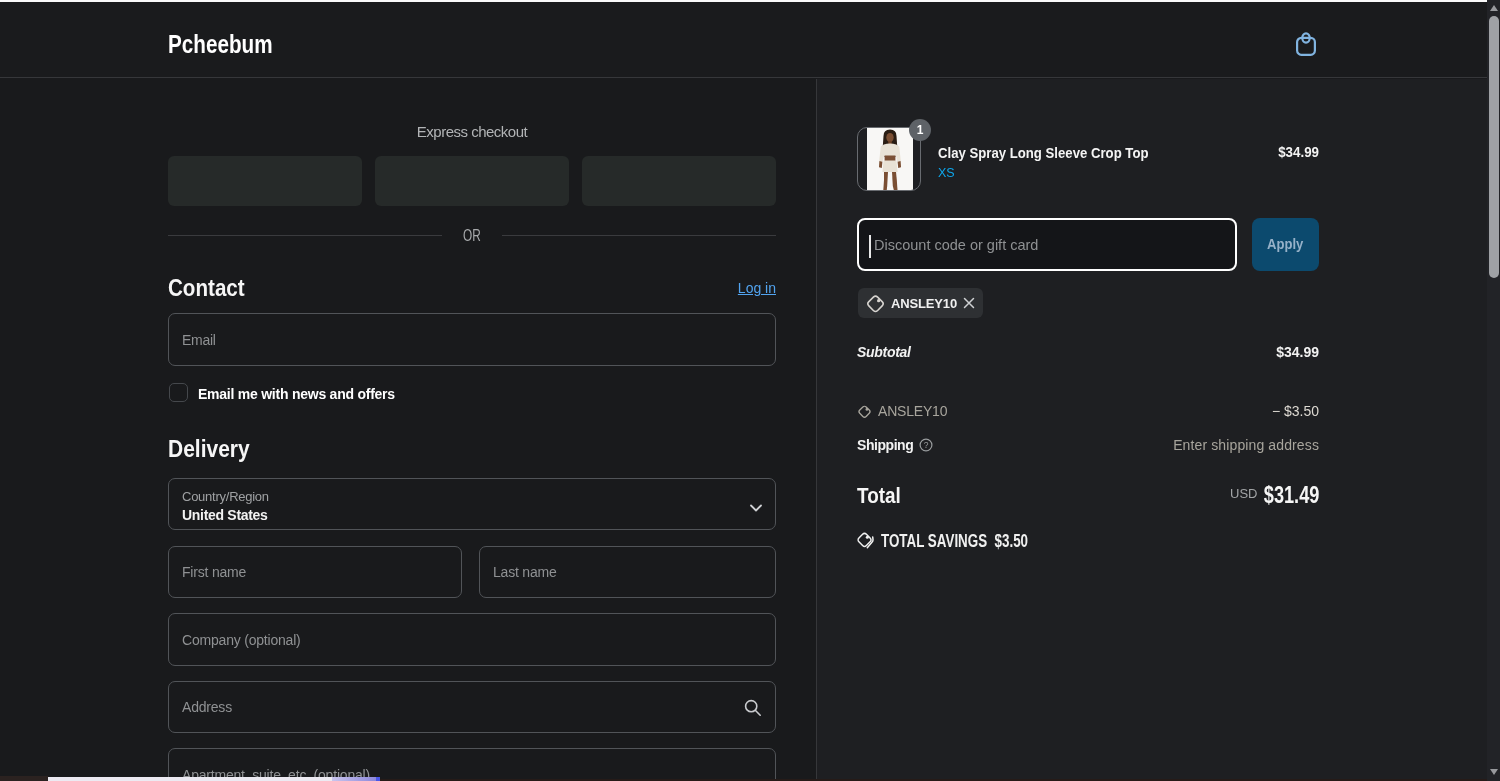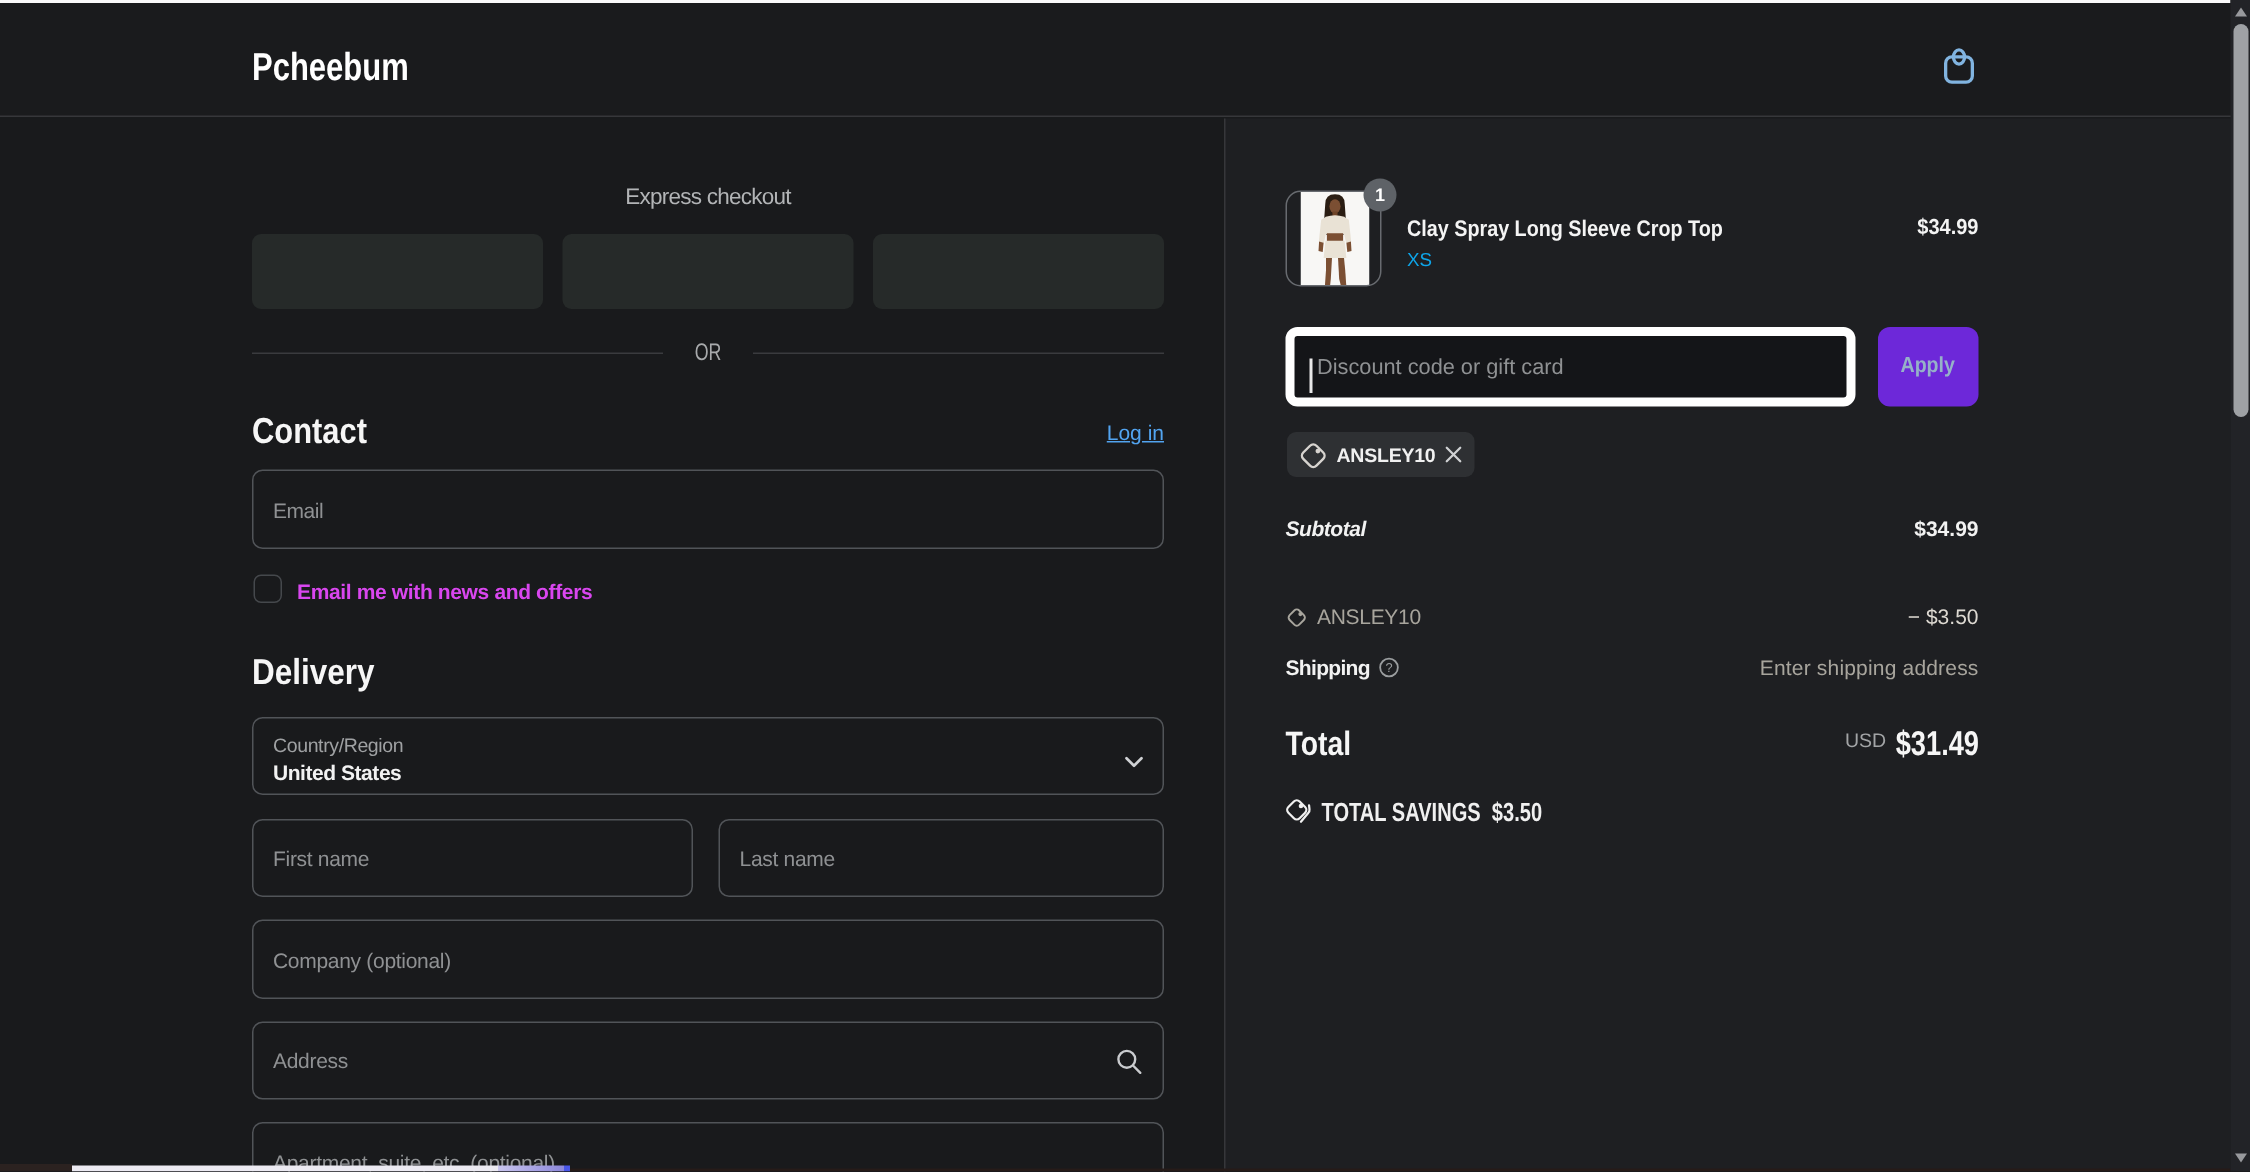--- a/index.html
+++ b/index.html
@@ -25,44 +25,44 @@
   #sk1 { left:168px; } #sk2 { left:375px; } #sk3 { left:582px; }
   .orline { position:absolute; top:156px; width:274px; height:1px; background:#3a3b3e; }
   #orl1 { left:168px; } #orl2 { left:502px; }
   #ortext { left:168px; top:148px; width:608px; text-align:center; font-size:16px; color:#a8aaac; transform:scaleX(0.74); transform-origin:center top; }
   #contact { left:168px; top:195px; font-size:24px; font-weight:700; color:#f6f6f6; transform:scaleX(0.858); transform-origin:left top; }
   #login { left:168px; top:201px; width:608px; text-align:right; font-size:14px; color:#52a4f0; text-decoration:underline; }
   .field { position:absolute; border:1px solid #515458; border-radius:7px; background:transparent; }
   .ph { color:#8f9193; font-size:14px; letter-spacing:-0.2px; position:absolute; left:13px; top:50%; transform:translateY(-50%); white-space:nowrap; }
   #email { left:168px; top:234px; width:608px; height:53px; }
   #cbx { left:169px; top:304px; width:19px; height:19px; border:1px solid #45484c; border-radius:5px; position:absolute; }
-  #cbxlabel { left:198px; top:307px; font-size:14px; font-weight:700; letter-spacing:-0.24px; color:#d946ef; }
+  #cbxlabel { left:198px; top:307px; font-size:14px; font-weight:700; letter-spacing:-0.24px; color:#ffffff; }
   #delivery { left:168px; top:356px; font-size:24px; font-weight:700; color:#f6f6f6; transform:scaleX(0.874); transform-origin:left top; }
   #country { left:168px; top:399px; width:608px; height:52px;text-decoration:underline; }
   #countrylabel { position:absolute; left:13px; top:10px; font-size:13px; letter-spacing:-0.25px; color:#9fa1a3; }
   #countryval { position:absolute; left:13px; top:28px; font-size:14px; font-weight:700; letter-spacing:-0.3px; color:#f2f2f2; }
   #chev { position:absolute; right:13px; top:25px; }
   #fname { left:168px; top:467px; width:294px; height:52px; }
   #lname { left:479px; top:467px; width:297px; height:52px; }
   #company { left:168px; top:534px; width:608px; height:53px; }
   #address { left:168px; top:602px; width:608px; height:52px; }
   #apartment { left:168px; top:669px; width:608px; height:53px; }
   #searchicon { position:absolute; right:13px; top:17px; }
 
   
   .rp { position:absolute; }
   #thumb { left:40px; top:48px; width:64px; height:64px; border:1px solid #686b70; border-radius:10px; overflow:hidden; position:absolute; }
   #thumb svg { position:absolute; left:9px; top:0; }
   #badge { left:92px; top:40px; width:22px; height:22px; border-radius:50%; background:#5e6267; color:#fff; font-size:12px; font-weight:700; text-align:center; line-height:22px; z-index:3; }
   #ptitle { left:121px; top:65px; font-size:15px; font-weight:700; color:#f4f4f4; transform:scaleX(0.878); transform-origin:left top; }
   #psize { left:121px; top:87px; font-size:12.5px; color:#0ea5e9; }
   #pprice { left:121px; top:65px; width:381px; text-align:right; font-size:14.5px; font-weight:700; color:#f4f4f4; transform:scaleX(0.92); transform-origin:right top; }
-  #discount { left:40px; top:139px; width:380px; height:53px; border:6px solid #ffffff; border-radius:8px; background:#141518; position:absolute; }
+  #discount { left:40px; top:139px; width:380px; height:53px; border:2px solid #ffffff; border-radius:8px; background:#141518; position:absolute; }
   #caret { position:absolute; left:10px; top:15px; width:1.5px; height:23px; background:#e8e8e8; }
-  #apply { left:435px; top:139px; width:67px; height:53px; background:#6d28d9; border-radius:8px; color:#96b1c8; font-size:14.5px; font-weight:700; text-align:center; line-height:53px; }
+  #apply { left:435px; top:139px; width:67px; height:53px; background:#0c4a6e; border-radius:8px; color:#96b1c8; font-size:14.5px; font-weight:700; text-align:center; line-height:53px; }
   #apply span { display:inline-block; transform:scaleX(0.9); }
   #chip { left:41px; top:209px; height:30px; background:#2e3033; border-radius:6px; padding:0 8px; display:flex; align-items:center; gap:6px; position:absolute; }
   #chip .txt { font-size:13px; font-weight:700; letter-spacing:-0.15px; color:#f0f0f0; }
   .row { position:absolute; left:40px; width:462px; display:flex; justify-content:space-between; align-items:flex-start; }
   .lbl { font-size:14px; font-weight:700; color:#f2f2f2; }
   .val { font-size:14px; font-weight:700; color:#f2f2f2; }
   .muted { color:#a8a59d; font-weight:400; }
   #row-sub { top:265px; }
   #row-od { top:297px; }
   #row-ans { top:324px; }

